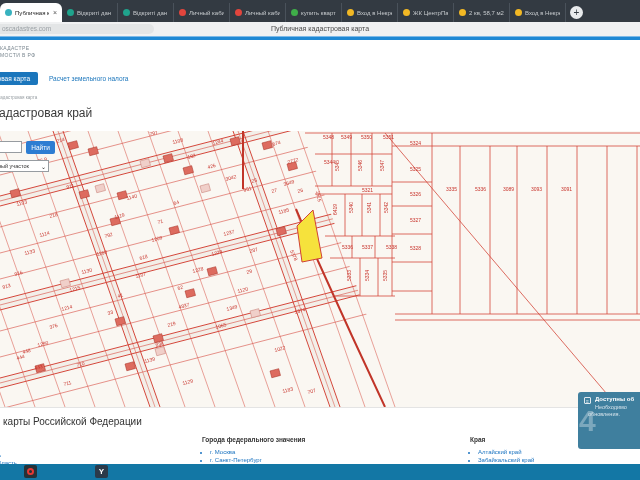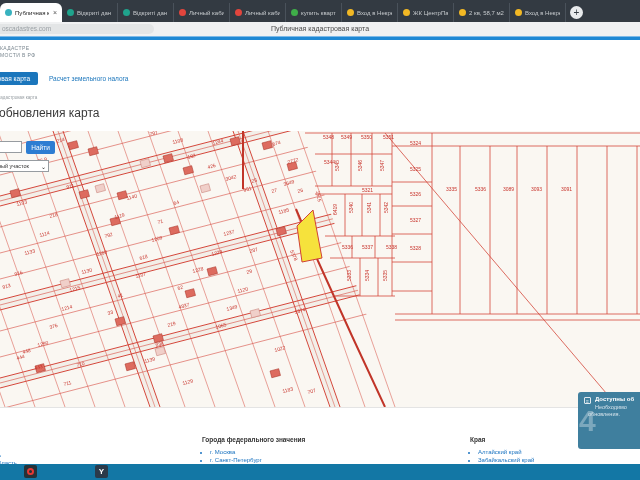--- a/index.html
+++ b/index.html
@@ -126,21 +126,21 @@
   <div class="logo">
     <div>КАДАСТРЕ</div>
     <div>МОСТИ В РФ</div>
   </div>
 </div>
 <div class="navrow">
   <div class="navtab-active">ровая карта</div>
   <div class="navtab-link">Расчет земельного налога</div>
 </div>
 <div class="breadcrumb">ая кадастровая карта</div>
-<div class="h1">обновления карта</div>
+<div class="h1">адастровая край</div>
 
 <div class="map">
   <svg id="map-svg" width="640" height="276" viewBox="0 0 640 276">
     <rect x="0" y="0" width="640" height="276" fill="#faf7f2"></rect>
     <clipPath id="clipL">
         <polygon points="0,0 302,0 399,276 0,276"></polygon>
       </clipPath>
     <g clip-path="url(#clipL)">
       <g id="streetsL">
           <line x1="58" y1="0" x2="155" y2="276" stroke="#f3efe9" stroke-width="9"></line>
@@ -363,20 +363,21 @@
   </svg>
   <input class="ctl-input" value="" style="">
   <button class="ctl-btn">Найти</button>
   <div class="ctl-select">
     <span>ный участок</span>
     <span class="arr">⌄</span>
   </div>
 </div>
 
 <div class="footer">
+  <div class="f-h2">карты Российской Федерации</div>
   <div class="f-frag" style="top:44px">ь</div>
   <div class="f-frag" style="top:52px">бласть</div>
   <div class="f-col" style="left:202px" id="fcol0">
       <div class="f-head">Города федерального значения</div>
       <ul>
         <li>г. Москва</li>
         <li>г. Санкт-Петербург</li>
       </ul>
     </div>
   <div class="f-col" style="left:470px" id="fcol1">

